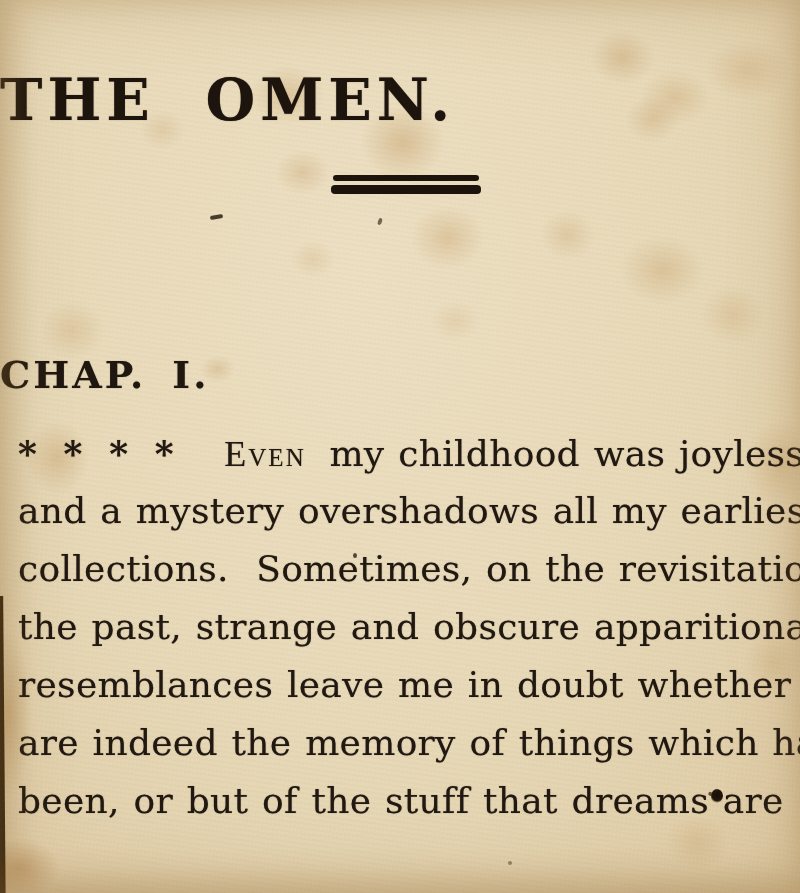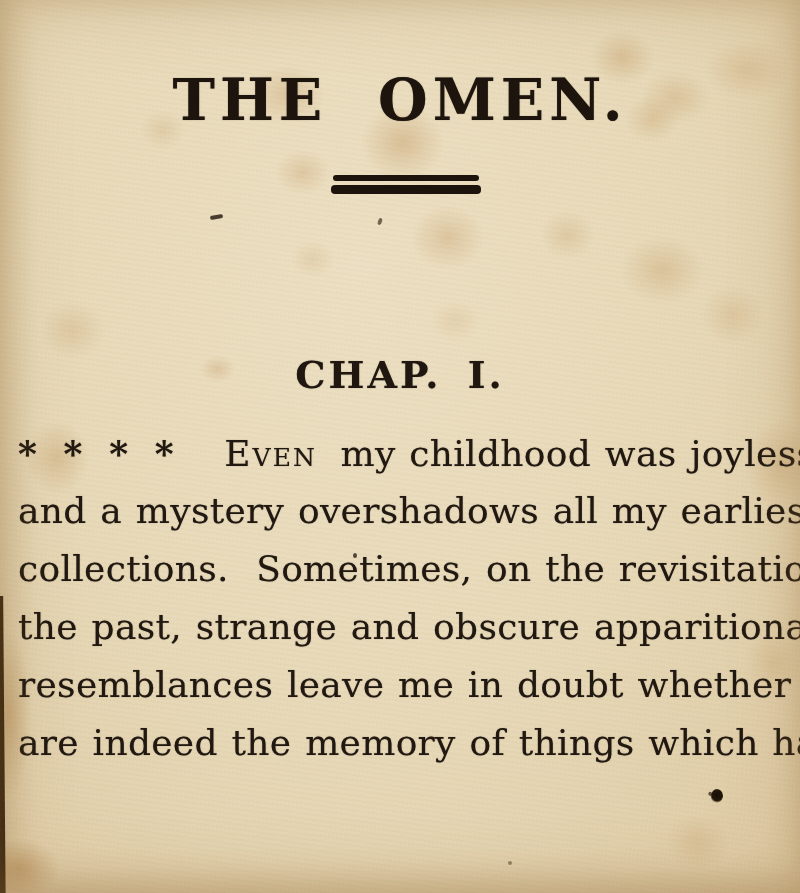--- a/index.html
+++ b/index.html
@@ -12,48 +12,48 @@
     font-family:"DejaVu Serif", serif;
   }
   .vignette{position:absolute;inset:0;pointer-events:none;
     box-shadow:inset 0 0 70px rgba(150,112,58,.28), inset 0 -14px 30px rgba(140,100,50,.22), inset 14px 0 26px rgba(150,112,58,.12);}
   .stain{position:absolute;border-radius:50%;pointer-events:none;}
   .edge-strip{position:absolute;left:0;top:596px;bottom:0;width:7px;
     background:linear-gradient(180deg,#4a3односительно:0) ;background:#2a1b0c;
     clip-path:polygon(0 0,45% 0,80% 100%,0 100%);
     box-shadow:2px 0 5px rgba(60,40,15,.45);}
   .title{
-    position:absolute;top:33px;left:0;width:100%;text-align:center;
+    position:absolute;top:33px;left:0;width:100%;text-align:left;
     font-weight:700;font-size:57px;line-height:1;color:#1d150d;
     letter-spacing:5px;word-spacing:26px;
     text-shadow:0 0 1px rgba(25,17,8,.55);
   }
   .rule{position:absolute;background:#1c140c;border-radius:3px;}
   .rule-top{left:333px;top:175px;width:146px;height:6px;}
   .rule-bottom{left:331px;top:185px;width:150px;height:9px;border-radius:4px;}
   .dash-mark{position:absolute;left:210px;top:215px;width:13px;height:4px;background:#352b1e;border-radius:2px;transform:rotate(-9deg);opacity:.9;}
   .speck1{position:absolute;left:378px;top:218px;width:4px;height:7px;background:#4d3e2a;border-radius:50% 50% 60% 40%;transform:rotate(16deg);opacity:.75;}
   .speck2{position:absolute;left:353px;top:553px;width:4px;height:5px;background:#2a2014;border-radius:50%;opacity:.8;}
   .speck3{position:absolute;left:508px;top:861px;width:4px;height:4px;background:#51422c;border-radius:50%;opacity:.55;}
   .chapter{
-    position:absolute;top:320px;left:0;width:100%;text-align:center;
+    position:absolute;top:320px;left:0;width:100%;text-align:left;
     font-weight:700;font-size:38px;line-height:1.2;color:#1f1710;
     letter-spacing:3px;word-spacing:10px;
     text-shadow:0 0 1px rgba(25,17,8,.5);
   }
   .para{position:absolute;left:18px;top:424px;width:764px;color:#201811;}
   .tline{
     font-size:36px;line-height:58px;height:58px;
     text-align:justify;text-align-last:justify;
     letter-spacing:.3px;word-spacing:2px;white-space:nowrap;
     text-shadow:0 0 1px rgba(28,20,10,.5);
   }
   .tline.last{text-align-last:left;white-space:normal;}
   .ast{font-weight:700;margin-right:13px;letter-spacing:0;}
-  .opening{font-variant-caps:small-caps;letter-spacing:2px;margin-left:24px;margin-right:10px;}
+  .opening{font-variant-caps:small-caps;letter-spacing:2px;margin-left:24px;margin-right:10px;font-family:Liberation Serif, serif;}
   .ink-blot{position:absolute;left:711px;top:789px;width:12px;height:14px;
     background:radial-gradient(circle at 50% 45%, #150e07 0%, #241709 55%, rgba(36,23,9,0) 78%);
     border-radius:45% 60% 50% 55%;transform:rotate(18deg);}
   .ink-blot::after{content:"";position:absolute;left:-3px;top:5px;width:4px;height:4px;background:#2a1c0d;border-radius:50%;opacity:.7;}
 </style>
 </head>
 <body>
 
 <div class="page">
 
@@ -103,18 +103,19 @@
       <span class="ast">*</span>
       <span class="ast">*</span>
       <span class="opening">Even</span>
       <span>my childhood was joyless,</span>
     </div>
     <div class="tline">and a mystery overshadows all my earliest re-</div>
     <div class="tline">collections.&nbsp; Sometimes, on the revisitations of</div>
     <div class="tline">the past, strange and obscure apparitional</div>
     <div class="tline">resemblances leave me in doubt whether they</div>
     <div class="tline">are indeed the memory of things which have</div>
+    <div class="tline">been, or but of the stuff that dreams are</div>
   </div>
 
   <div class="ink-blot"></div>
 
   <div class="vignette"></div>
 </div>
 
 </body></html>

